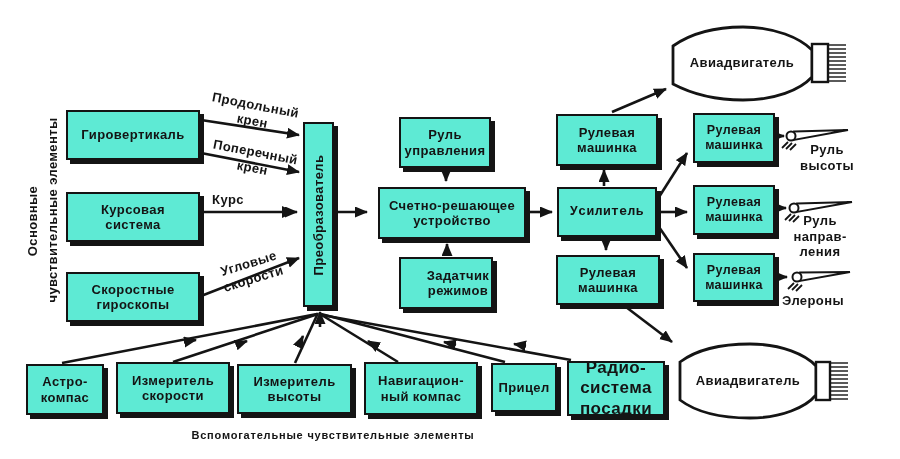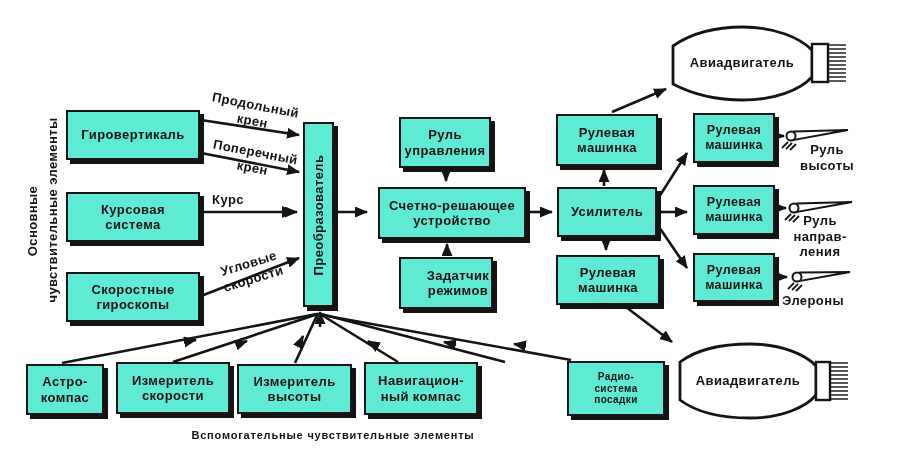--- a/index.html
+++ b/index.html
@@ -149,40 +149,41 @@
 
   <div class="box" style="left:399px;top:117px;width:92px;height:51px;">Руль
 управления</div>
   <div class="box" style="left:372px;top:187px;width:148px;height:52px;margin-left:6px;">Счетно-решающее
 устройство</div>
   <div class="box" style="left:399px;top:257px;width:94px;height:52px;padding-left:24px;">Задатчик
 режимов</div>
 
   <div class="box" style="left:556px;top:114px;width:102px;height:52px;">Рулевая
 машинка</div>
-  <div class="box" style="left:557px;top:187px;width:100px;height:50px;">Усилитель</div>
+  <div class="box" style="left:557px;top:187px;width:100px;height:50px;font-family:Liberation Mono, monospace;">Усилитель</div>
   <div class="box" style="left:556px;top:255px;width:104px;height:50px;">Рулевая
 машинка</div>
 
   <div class="box" style="left:693px;top:113px;width:82px;height:50px;font-size:12.5px;">Рулевая
 машинка</div>
   <div class="box" style="left:693px;top:185px;width:82px;height:50px;font-size:12.5px;">Рулевая
 машинка</div>
   <div class="box" style="left:693px;top:253px;width:82px;height:49px;font-size:12.5px;">Рулевая
 машинка</div>
 
   <div class="box" style="left:26px;top:364px;width:78px;height:51px;">Астро-
 компас</div>
   <div class="box" style="left:116px;top:362px;width:114px;height:52px;">Измеритель
 скорости</div>
   <div class="box" style="left:237px;top:364px;width:115px;height:50px;">Измеритель
 высоты</div>
   <div class="box" style="left:364px;top:362px;width:114px;height:53px;">Навигацион-
 ный компас</div>
-  <div class="box" style="left:567px;top:361px;width:98px;height:55px;font-size:10px;">Радио-
+  <div class="box" style="left:491px;top:363px;width:66px;height:49px;">Прицел</div>
+  <div class="box" style="left:567px;top:361px;width:98px;height:55px;font-size:17px;">Радио-
 система
 посадки</div>
 
   <div class="lbl center" style="left:742px;top:63px;">Авиадвигатель</div>
   <div class="lbl center" style="left:748px;top:381px;">Авиадвигатель</div>
 
   <div class="lbl center" style="left:254px;top:113px;transform:translate(-50%,-50%) rotate(11deg);">Продольный
 крен</div>
   <div class="lbl center" style="left:254px;top:160px;transform:translate(-50%,-50%) rotate(11deg);">Поперечный
 крен</div>

